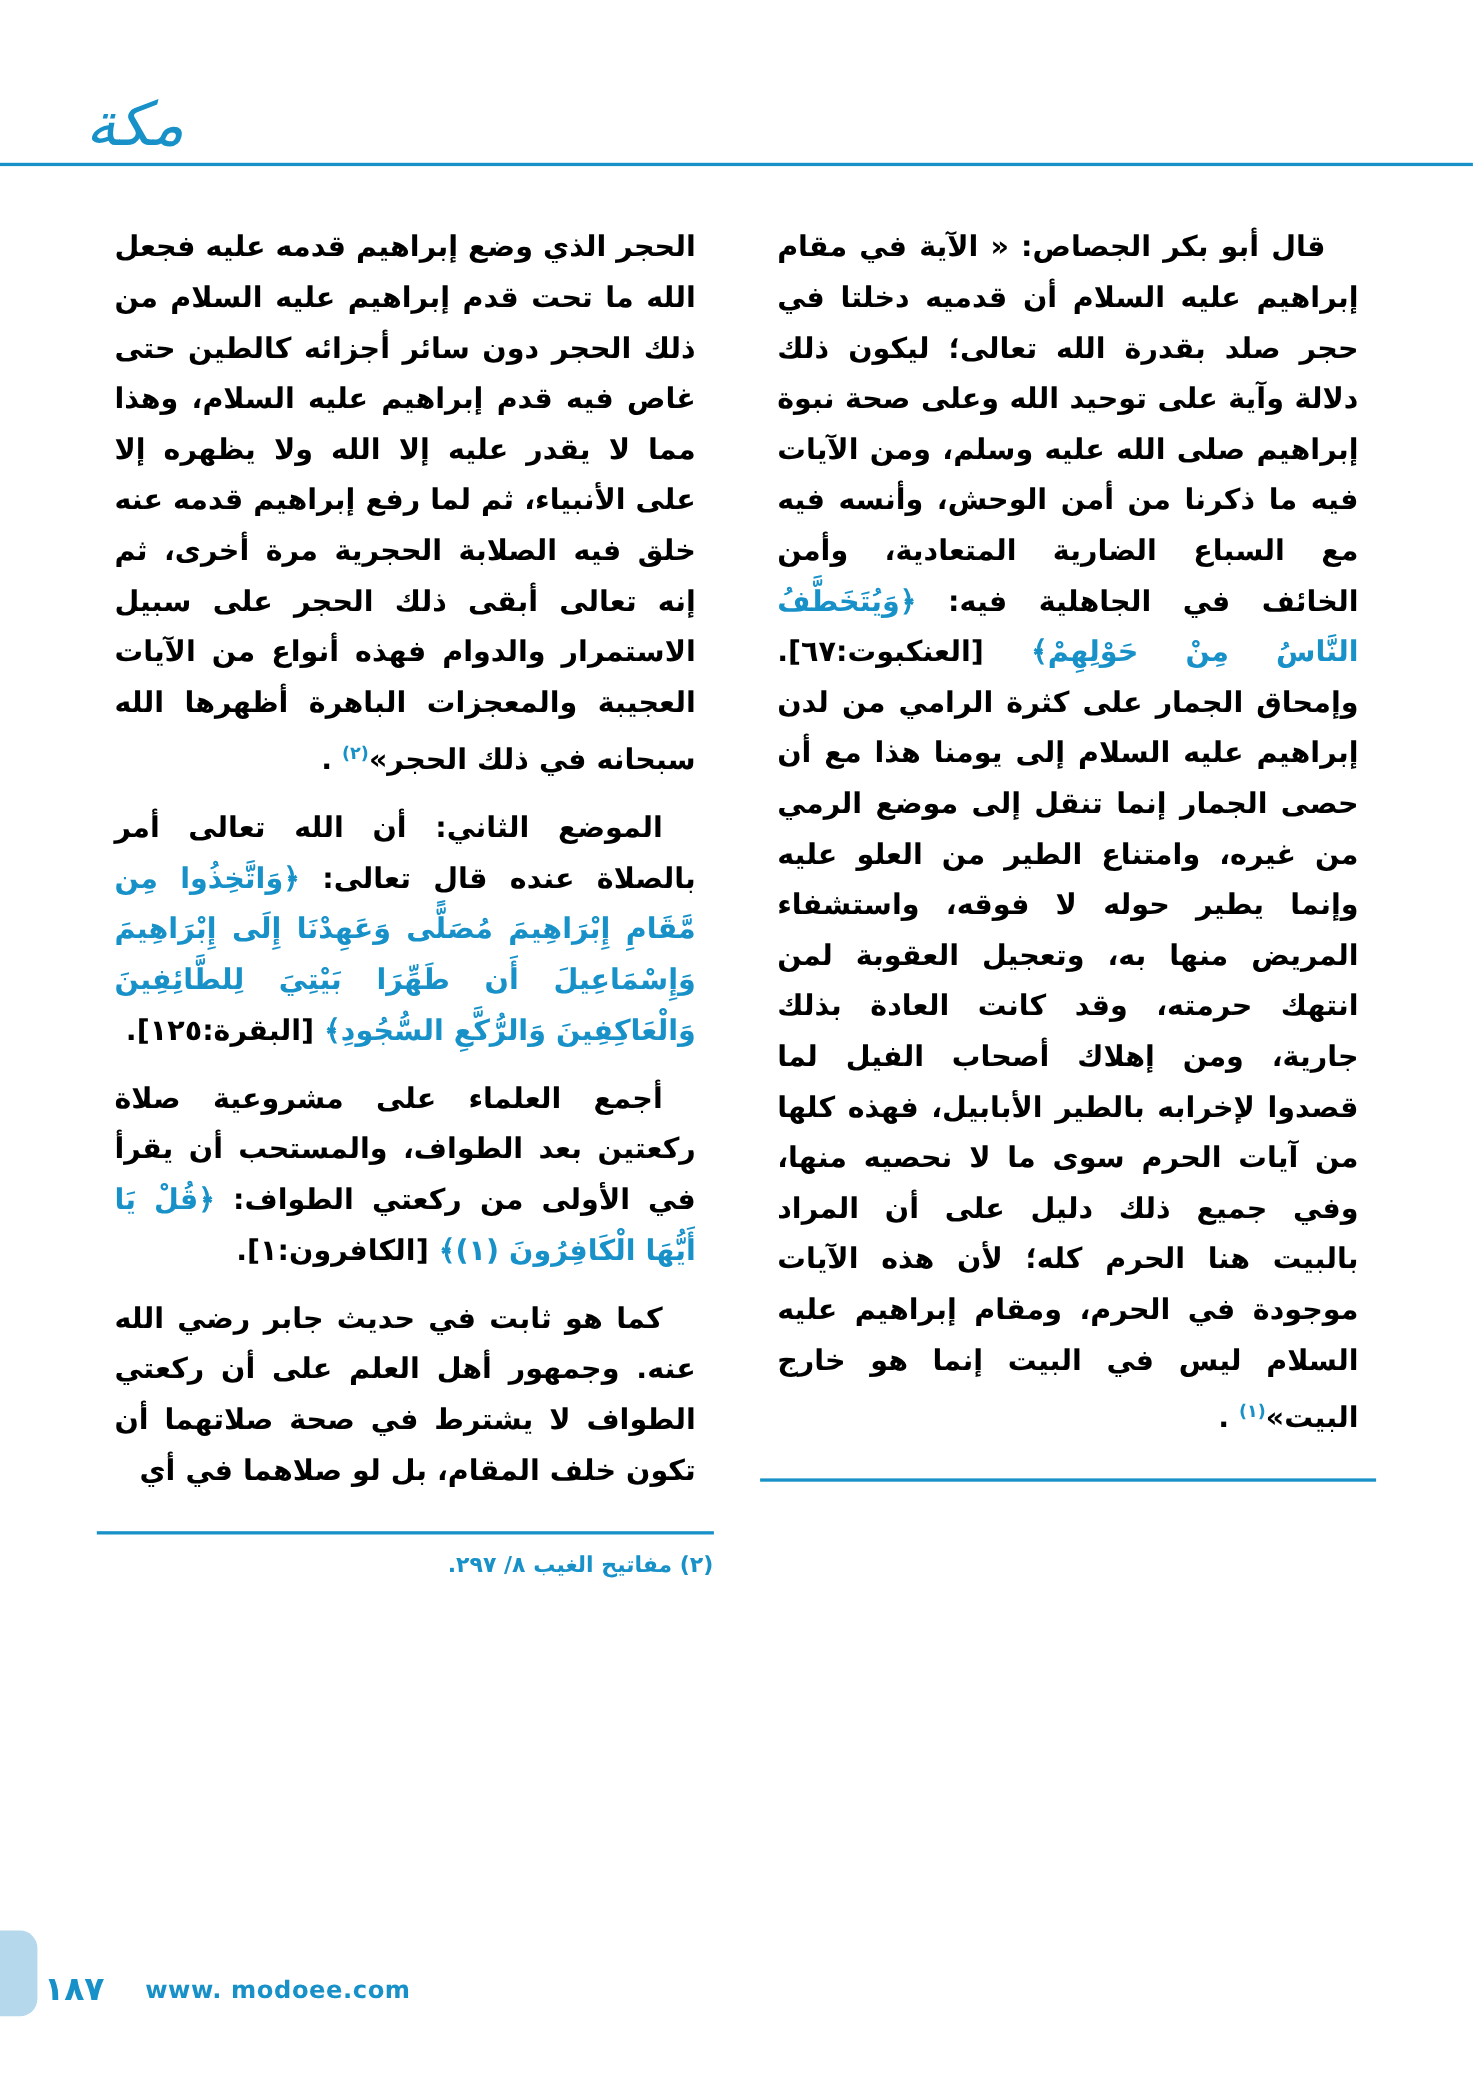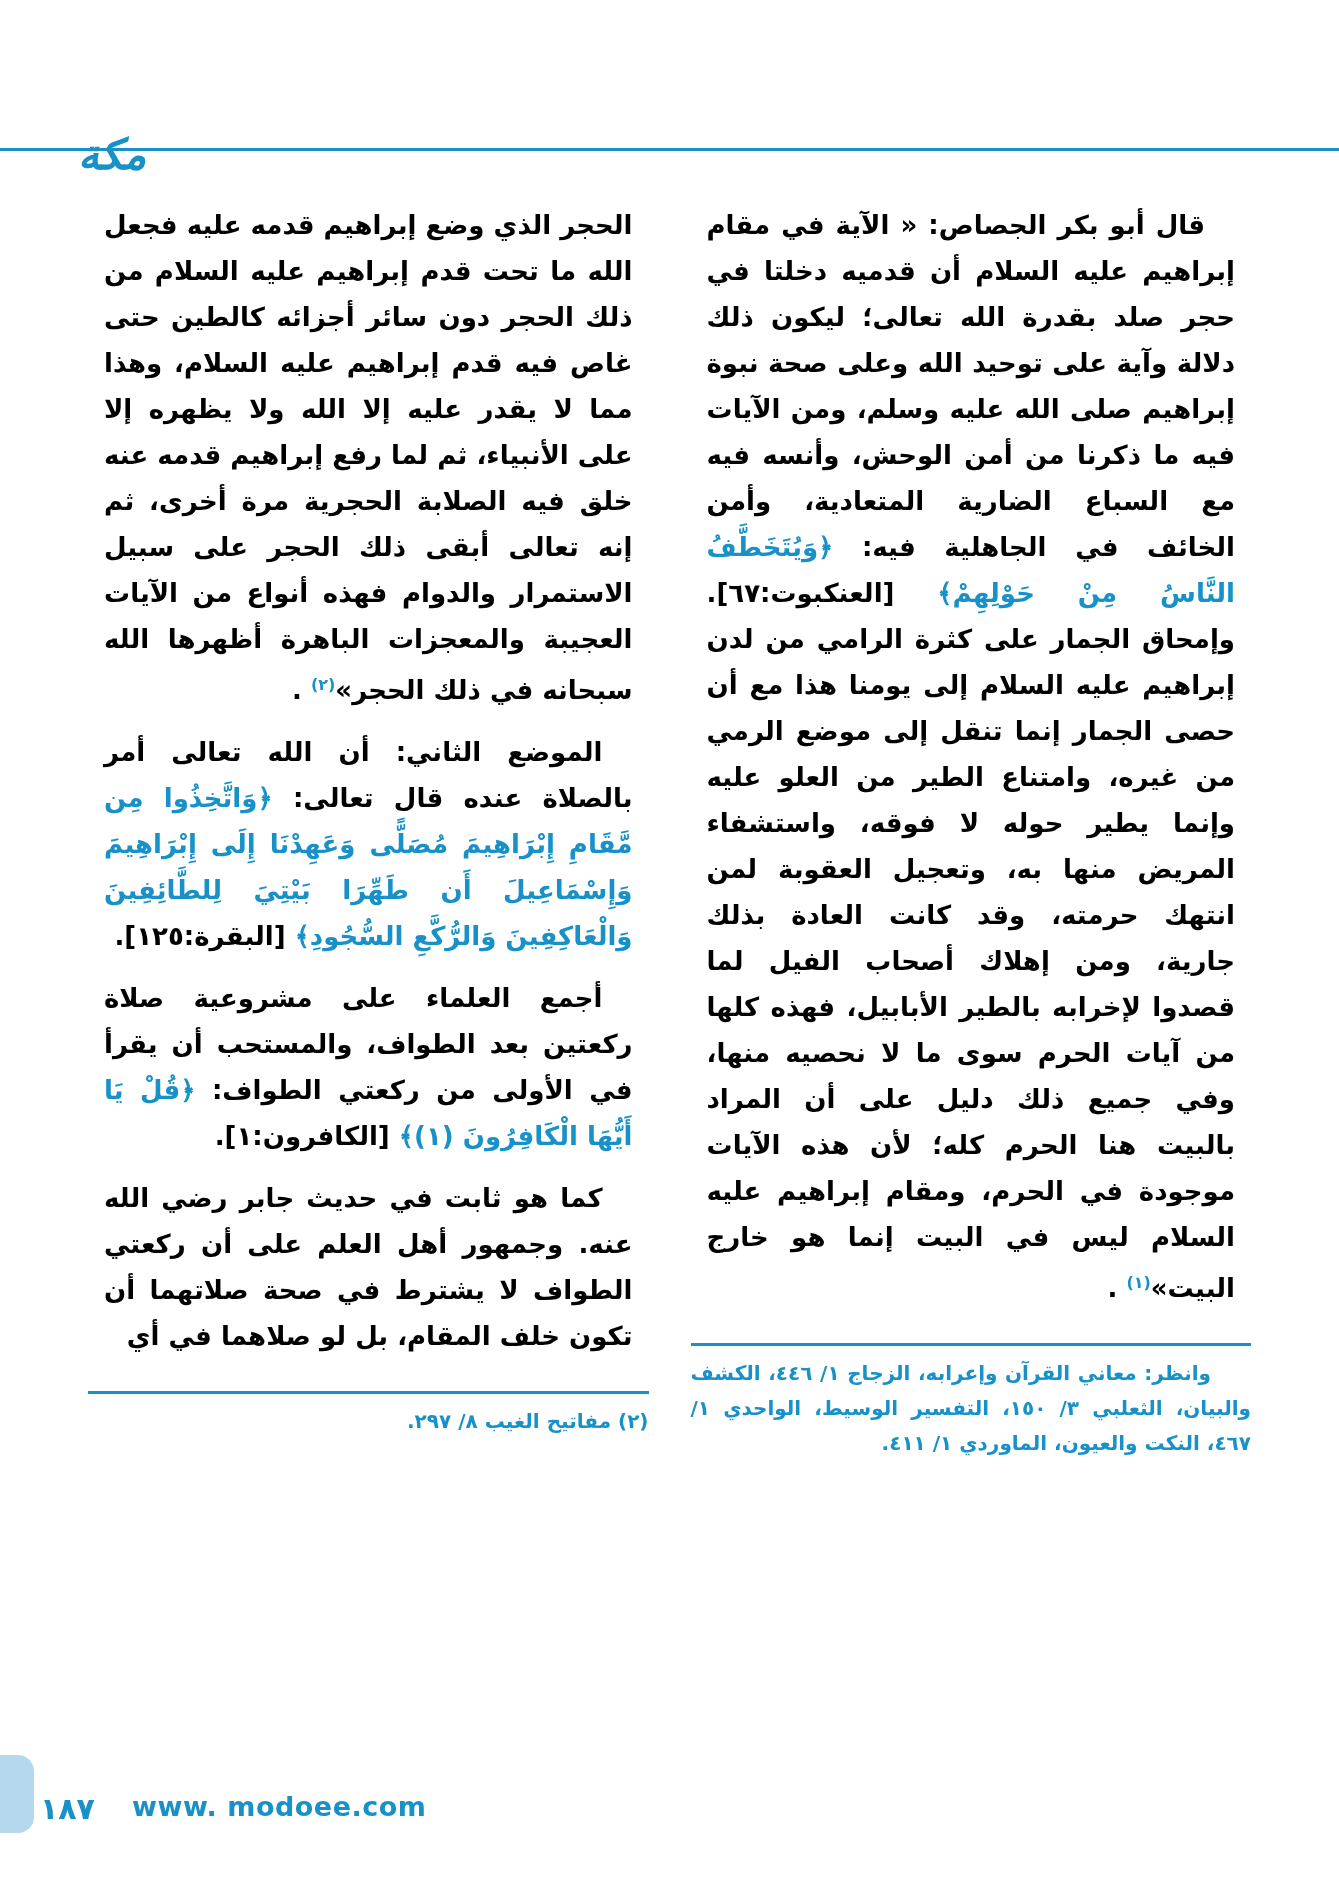--- a/index.html
+++ b/index.html
@@ -14,26 +14,25 @@
     overflow: hidden;
     font-family: "DejaVu Sans", sans-serif;
     direction: rtl;
   }
   
   .header-title {
     position: absolute;
     top: 86px;
     left: 78px;
     color: var(--accent, #1791c8);
-    font-size: 42px;
-    font-weight: 700;
+    font-size: 55px;
+    font-weight: 400;
     font-style: italic;
     line-height: 1;
     direction: rtl;
-    margin-top: 48px;
   }
   .header-rule {
     position: absolute;
     top: 148px;
     left: 0;
     right: 0;
     height: 3px;
     background: var(--accent, #1791c8);
   }
   
@@ -109,21 +108,21 @@
     color: var(--accent, #1791c8);
     font-size: 30px;
     font-weight: 700;
     direction: rtl;
   }
   .website {
     position: absolute;
     left: 132px;
     bottom: 68px;
     color: var(--accent, #1791c8);
-    font-size: 27px;
+    font-size: 22px;
     font-weight: 700;
     direction: ltr;
     letter-spacing: 0.5px;
     text-align: center;
   }
 </style>
 </head>
 <body>
 
 <div class="page" data-name="book-page" style="--accent: #1791c8; --text: #000000; --bg: #ffffff; --tab: #b5d8ec;">
@@ -134,21 +133,20 @@
 
   <main class="columns" data-name="page-body">
 
     <section class="col" data-name="right-column">
       <div class="col-body" data-name="right-column-body">
           <p class="para" data-name="paragraph"><span class="run-body" data-name="text-run">قال أبو بكر الجصاص: « الآية في مقام إبراهيم عليه السلام أن قدميه دخلتا في حجر صلد بقدرة الله تعالى؛ ليكون ذلك دلالة وآية على توحيد الله وعلى صحة نبوة إبراهيم صلى الله عليه وسلم، ومن الآيات فيه ما ذكرنا من أمن الوحش، وأنسه فيه مع السباع الضارية المتعادية، وأمن الخائف في الجاهلية فيه: </span><span class="run-quran" data-name="quran-quote">﴿وَيُتَخَطَّفُ النَّاسُ مِنْ حَوْلِهِمْ﴾</span><span class="run-body" data-name="text-run"> [العنكبوت:٦٧]. وإمحاق الجمار على كثرة الرامي من لدن إبراهيم عليه السلام إلى يومنا هذا مع أن حصى الجمار إنما تنقل إلى موضع الرمي من غيره، وامتناع الطير من العلو عليه وإنما يطير حوله لا فوقه، واستشفاء المريض منها به، وتعجيل العقوبة لمن انتهك حرمته، وقد كانت العادة بذلك جارية، ومن إهلاك أصحاب الفيل لما قصدوا لإخرابه بالطير الأبابيل، فهذه كلها من آيات الحرم سوى ما لا نحصيه منها، وفي جميع ذلك دليل على أن المراد بالبيت هنا الحرم كله؛ لأن هذه الآيات موجودة في الحرم، ومقام إبراهيم عليه السلام ليس في البيت إنما هو خارج البيت»</span><span class="run-footref" data-name="footnote-marker">(١)</span><span class="run-body" data-name="text-run"> .</span></p>
         </div>
       <div class="footnotes" data-name="right-column-footnotes">
         <div class="footnote-rule" data-name="footnote-divider"></div>
         <div class="footnote-lines" data-name="right-footnote-text">
-            <p class="footnote-line" data-name="footnote">وانظر: معاني القرآن وإعرابه، الزجاج ١/ ٤٤٦، الكشف والبيان، الثعلبي ٣/ ١٥٠، التفسير الوسيط، الواحدي ١/ ٤٦٧، النكت والعيون، الماوردي ١/ ٤١١.</p>
           </div>
       </div>
     </section>
 
     <section class="col" data-name="left-column">
       <div class="col-body" data-name="left-column-body">
           <p class="para" data-name="paragraph"><span class="run-body" data-name="text-run">الحجر الذي وضع إبراهيم قدمه عليه فجعل الله ما تحت قدم إبراهيم عليه السلام من ذلك الحجر دون سائر أجزائه كالطين حتى غاص فيه قدم إبراهيم عليه السلام، وهذا مما لا يقدر عليه إلا الله ولا يظهره إلا على الأنبياء، ثم لما رفع إبراهيم قدمه عنه خلق فيه الصلابة الحجرية مرة أخرى، ثم إنه تعالى أبقى ذلك الحجر على سبيل الاستمرار والدوام فهذه أنواع من الآيات العجيبة والمعجزات الباهرة أظهرها الله سبحانه في ذلك الحجر»</span><span class="run-footref" data-name="footnote-marker">(٢)</span><span class="run-body" data-name="text-run"> .</span></p>
           <p class="para" data-name="paragraph"><span class="run-body" data-name="text-run">الموضع الثاني: أن الله تعالى أمر بالصلاة عنده قال تعالى: </span><span class="run-quran" data-name="quran-quote">﴿وَاتَّخِذُوا مِن مَّقَامِ إِبْرَاهِيمَ مُصَلًّى وَعَهِدْنَا إِلَى إِبْرَاهِيمَ وَإِسْمَاعِيلَ أَن طَهِّرَا بَيْتِيَ لِلطَّائِفِينَ وَالْعَاكِفِينَ وَالرُّكَّعِ السُّجُودِ﴾</span><span class="run-body" data-name="text-run"> [البقرة:١٢٥].</span></p>
           <p class="para" data-name="paragraph"><span class="run-body" data-name="text-run">أجمع العلماء على مشروعية صلاة ركعتين بعد الطواف، والمستحب أن يقرأ في الأولى من ركعتي الطواف: </span><span class="run-quran" data-name="quran-quote">﴿قُلْ يَا أَيُّهَا الْكَافِرُونَ (١)﴾</span><span class="run-body" data-name="text-run"> [الكافرون:١].</span></p>
           <p class="para" data-name="paragraph"><span class="run-body" data-name="text-run">كما هو ثابت في حديث جابر رضي الله عنه. وجمهور أهل العلم على أن ركعتي الطواف لا يشترط في صحة صلاتهما أن تكون خلف المقام، بل لو صلاهما في أي</span></p>

